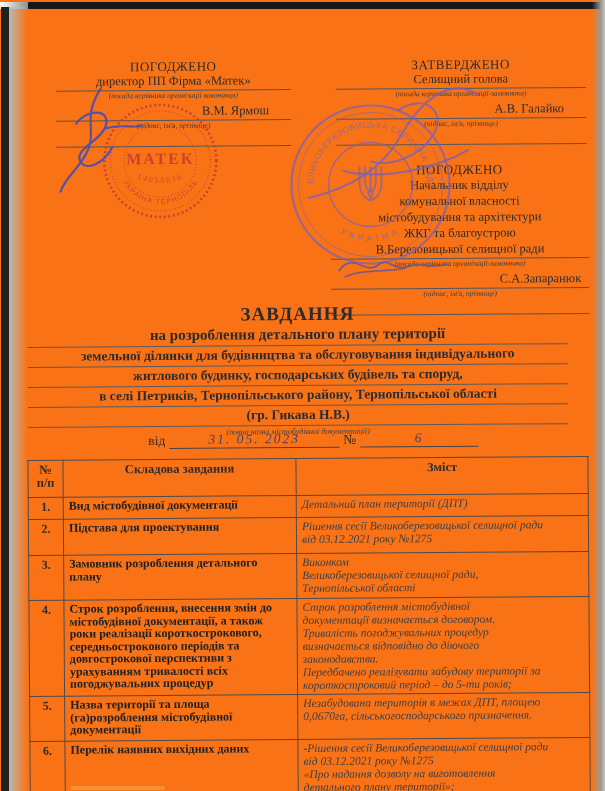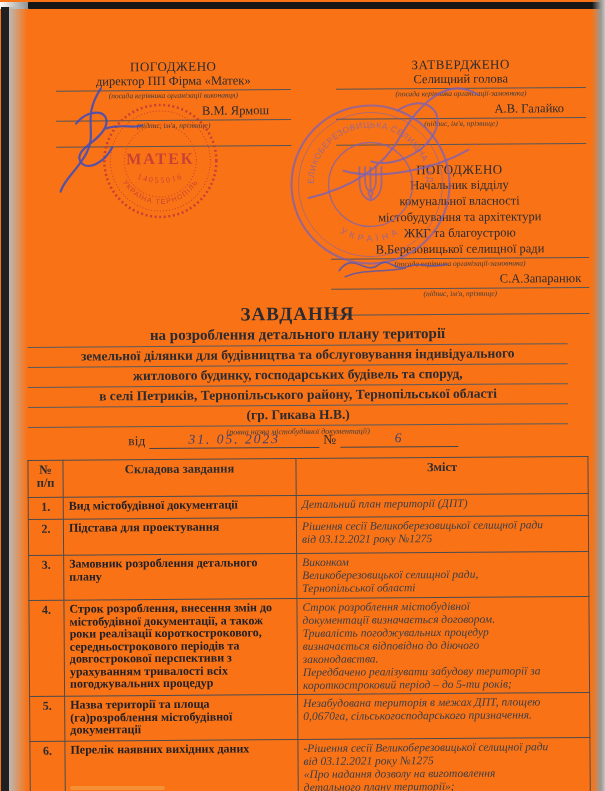--- a/index.html
+++ b/index.html
@@ -32,21 +32,21 @@
   .tline{font-weight:bold;border-bottom:1px solid #5a5a5e;padding-bottom:1px;}
   .t1{font-size:15px;line-height:19px;}
   .t2{font-size:13.5px;line-height:18px;}
   .tcap{font-size:8px;font-style:italic;color:#3c3c42;line-height:11px;}
 
   .dateline{position:absolute;left:128px;top:431px;font-size:13.5px;display:flex;align-items:flex-end;}
   .hand{font-style:italic;color:#3d4272;letter-spacing:2px;transform:skewX(-6deg);font-size:13.5px;}
   .dline{border-bottom:1.2px solid #45454a;text-align:center;}
   .dline.date{width:170px;}
   .dline.num{width:118px;}
-  .dlabel{padding:0 4px 0 0;}
+  .dlabel{padding:0 4px 0 0;margin-left:20px;}
   .nlabel{padding:0 4px;}
 
   
   table.task{position:absolute;left:27px;top:458px;width:561px;border-collapse:collapse;table-layout:fixed;}
   table.task th, table.task td{border:1px solid #4c4c50;vertical-align:top;padding:2px 5px;}
   table.task th{font-size:12.5px;font-weight:bold;text-align:center;padding-top:3px;line-height:13px;}
   td.cnum{font-size:12px;font-weight:bold;text-align:center;}
   td.comp{font-size:12px;font-weight:bold;line-height:12.5px;color:#202026;}
   td.cont{font-size:11.5px;font-style:italic;line-height:13px;color:#3c3e47;}
 

